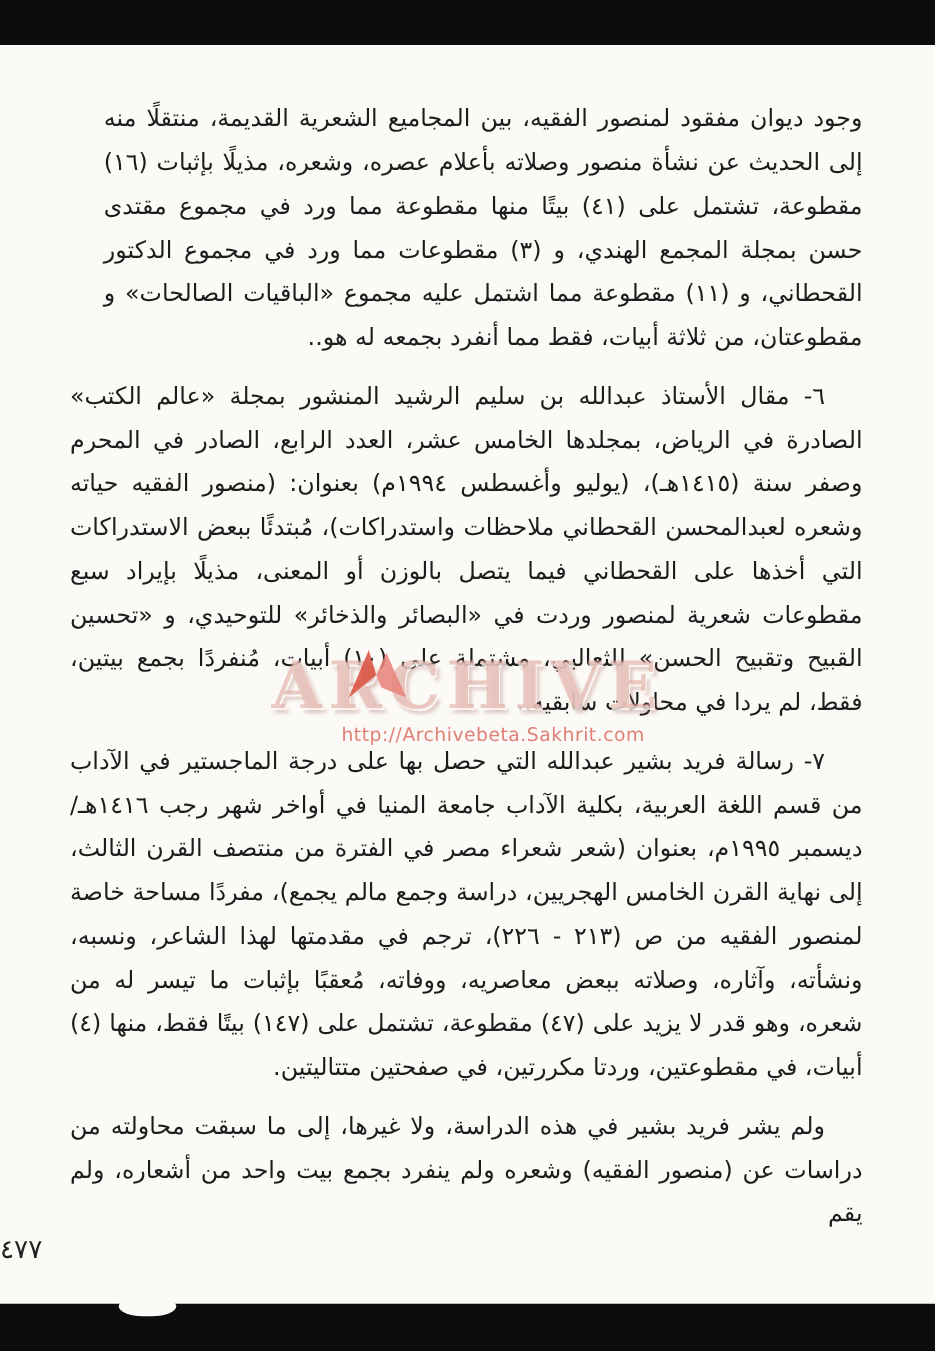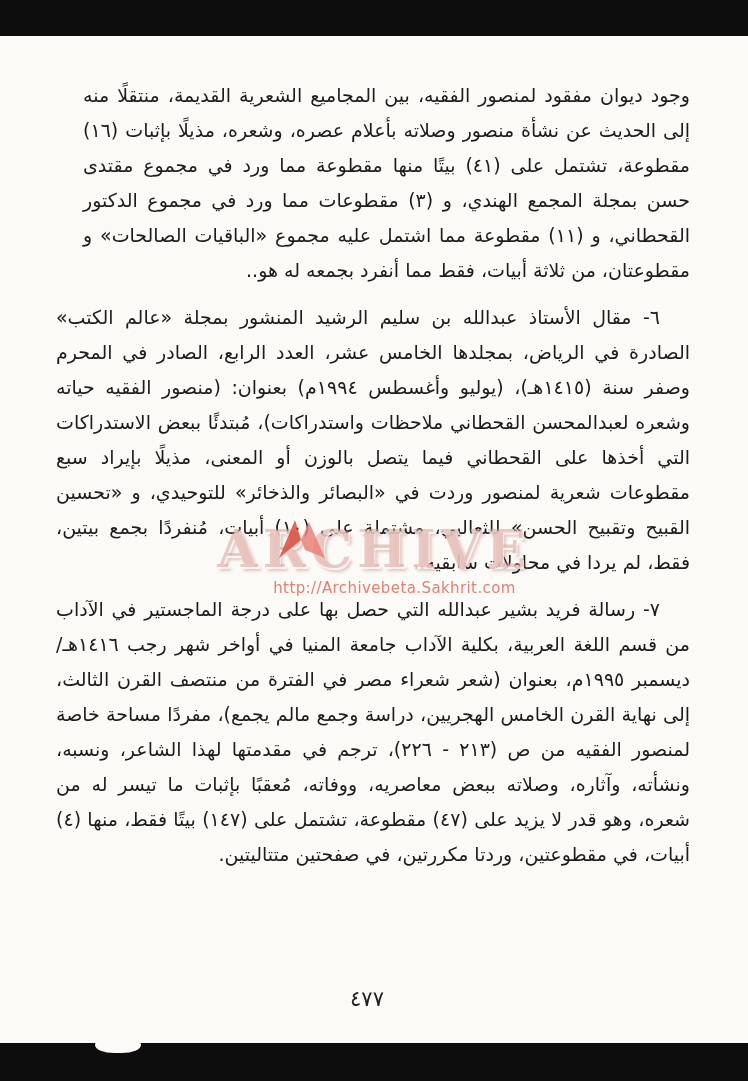--- a/index.html
+++ b/index.html
@@ -90,38 +90,39 @@
     font-size: 15px;
     letter-spacing: 0.4px;
     color: rgba(219, 106, 96, 0.85);
     padding-left: 41px;
   }
   .page-number {
     position: absolute;
     bottom: 70px;
     left: 0;
     right: 14px;
-    text-align: center;
+    text-align: left;
     direction: rtl;
     font-size: 21px;
     color: #222222;
     z-index: 1;
   }
 </style>
 </head>
 <body>
 
 <div class="page">
 
   <div class="scan-bar top"></div>
 
   <div class="content">
     <p class="no-indent">وجود ديوان مفقود لمنصور الفقيه، بين المجاميع الشعرية القديمة، منتقلًا منه إلى الحديث عن نشأة منصور وصلاته بأعلام عصره، وشعره، مذيلًا بإثبات (١٦) مقطوعة، تشتمل على (٤١) بيتًا منها مقطوعة مما ورد في مجموع مقتدى حسن بمجلة المجمع الهندي، و (٣) مقطوعات مما ورد في مجموع الدكتور القحطاني، و (١١) مقطوعة مما اشتمل عليه مجموع «الباقيات الصالحات» و مقطوعتان، من ثلاثة أبيات، فقط مما أنفرد بجمعه له هو..</p>
     <p>٦- مقال الأستاذ عبدالله بن سليم الرشيد المنشور بمجلة «عالم الكتب» الصادرة في الرياض، بمجلدها الخامس عشر، العدد الرابع، الصادر في المحرم وصفر سنة (١٤١٥هـ)، (يوليو وأغسطس ١٩٩٤م) بعنوان: (منصور الفقيه حياته وشعره لعبدالمحسن القحطاني ملاحظات واستدراكات)، مُبتدئًا ببعض الاستدراكات التي أخذها على القحطاني فيما يتصل بالوزن أو المعنى، مذيلًا بإيراد سبع مقطوعات شعرية لمنصور وردت في «البصائر والذخائر» للتوحيدي، و «تحسين القبيح وتقبيح الحسن» للثعالبي، مشتملة على (١٠) أبيات، مُنفردًا بجمع بيتين، فقط، لم يردا في محاولات سابقيه..</p>
     <p>٧- رسالة فريد بشير عبدالله التي حصل بها على درجة الماجستير في الآداب من قسم اللغة العربية، بكلية الآداب جامعة المنيا في أواخر شهر رجب ١٤١٦هـ/ ديسمبر ١٩٩٥م، بعنوان (شعر شعراء مصر في الفترة من منتصف القرن الثالث، إلى نهاية القرن الخامس الهجريين، دراسة وجمع مالم يجمع)، مفردًا مساحة خاصة لمنصور الفقيه من ص (٢١٣ - ٢٢٦)، ترجم في مقدمتها لهذا الشاعر، ونسبه، ونشأته، وآثاره، وصلاته ببعض معاصريه، ووفاته، مُعقبًا بإثبات ما تيسر له من شعره، وهو قدر لا يزيد على (٤٧) مقطوعة، تشتمل على (١٤٧) بيتًا فقط، منها (٤) أبيات، في مقطوعتين، وردتا مكررتين، في صفحتين متتاليتين.</p>
+    <p>ولم يشر فريد بشير في هذه الدراسة، ولا غيرها، إلى ما سبقت محاولته من دراسات عن (منصور الفقيه) وشعره ولم ينفرد بجمع بيت واحد من أشعاره، ولم يقم</p>
   </div>
 
   <div class="watermark">
     <div class="wm-title-row">
       <svg class="wm-logo" viewBox="0 0 54 48" xmlns="http://www.w3.org/2000/svg">
         <path d="M4 42 L20 4 L26 24 Z" fill="#d94f3f"></path>
         <path d="M26 24 L34 6 L50 42 L30 34 Z" fill="#e8837a"></path>
       </svg>
       <span class="wm-title">ARCHIVE</span>
     </div>

